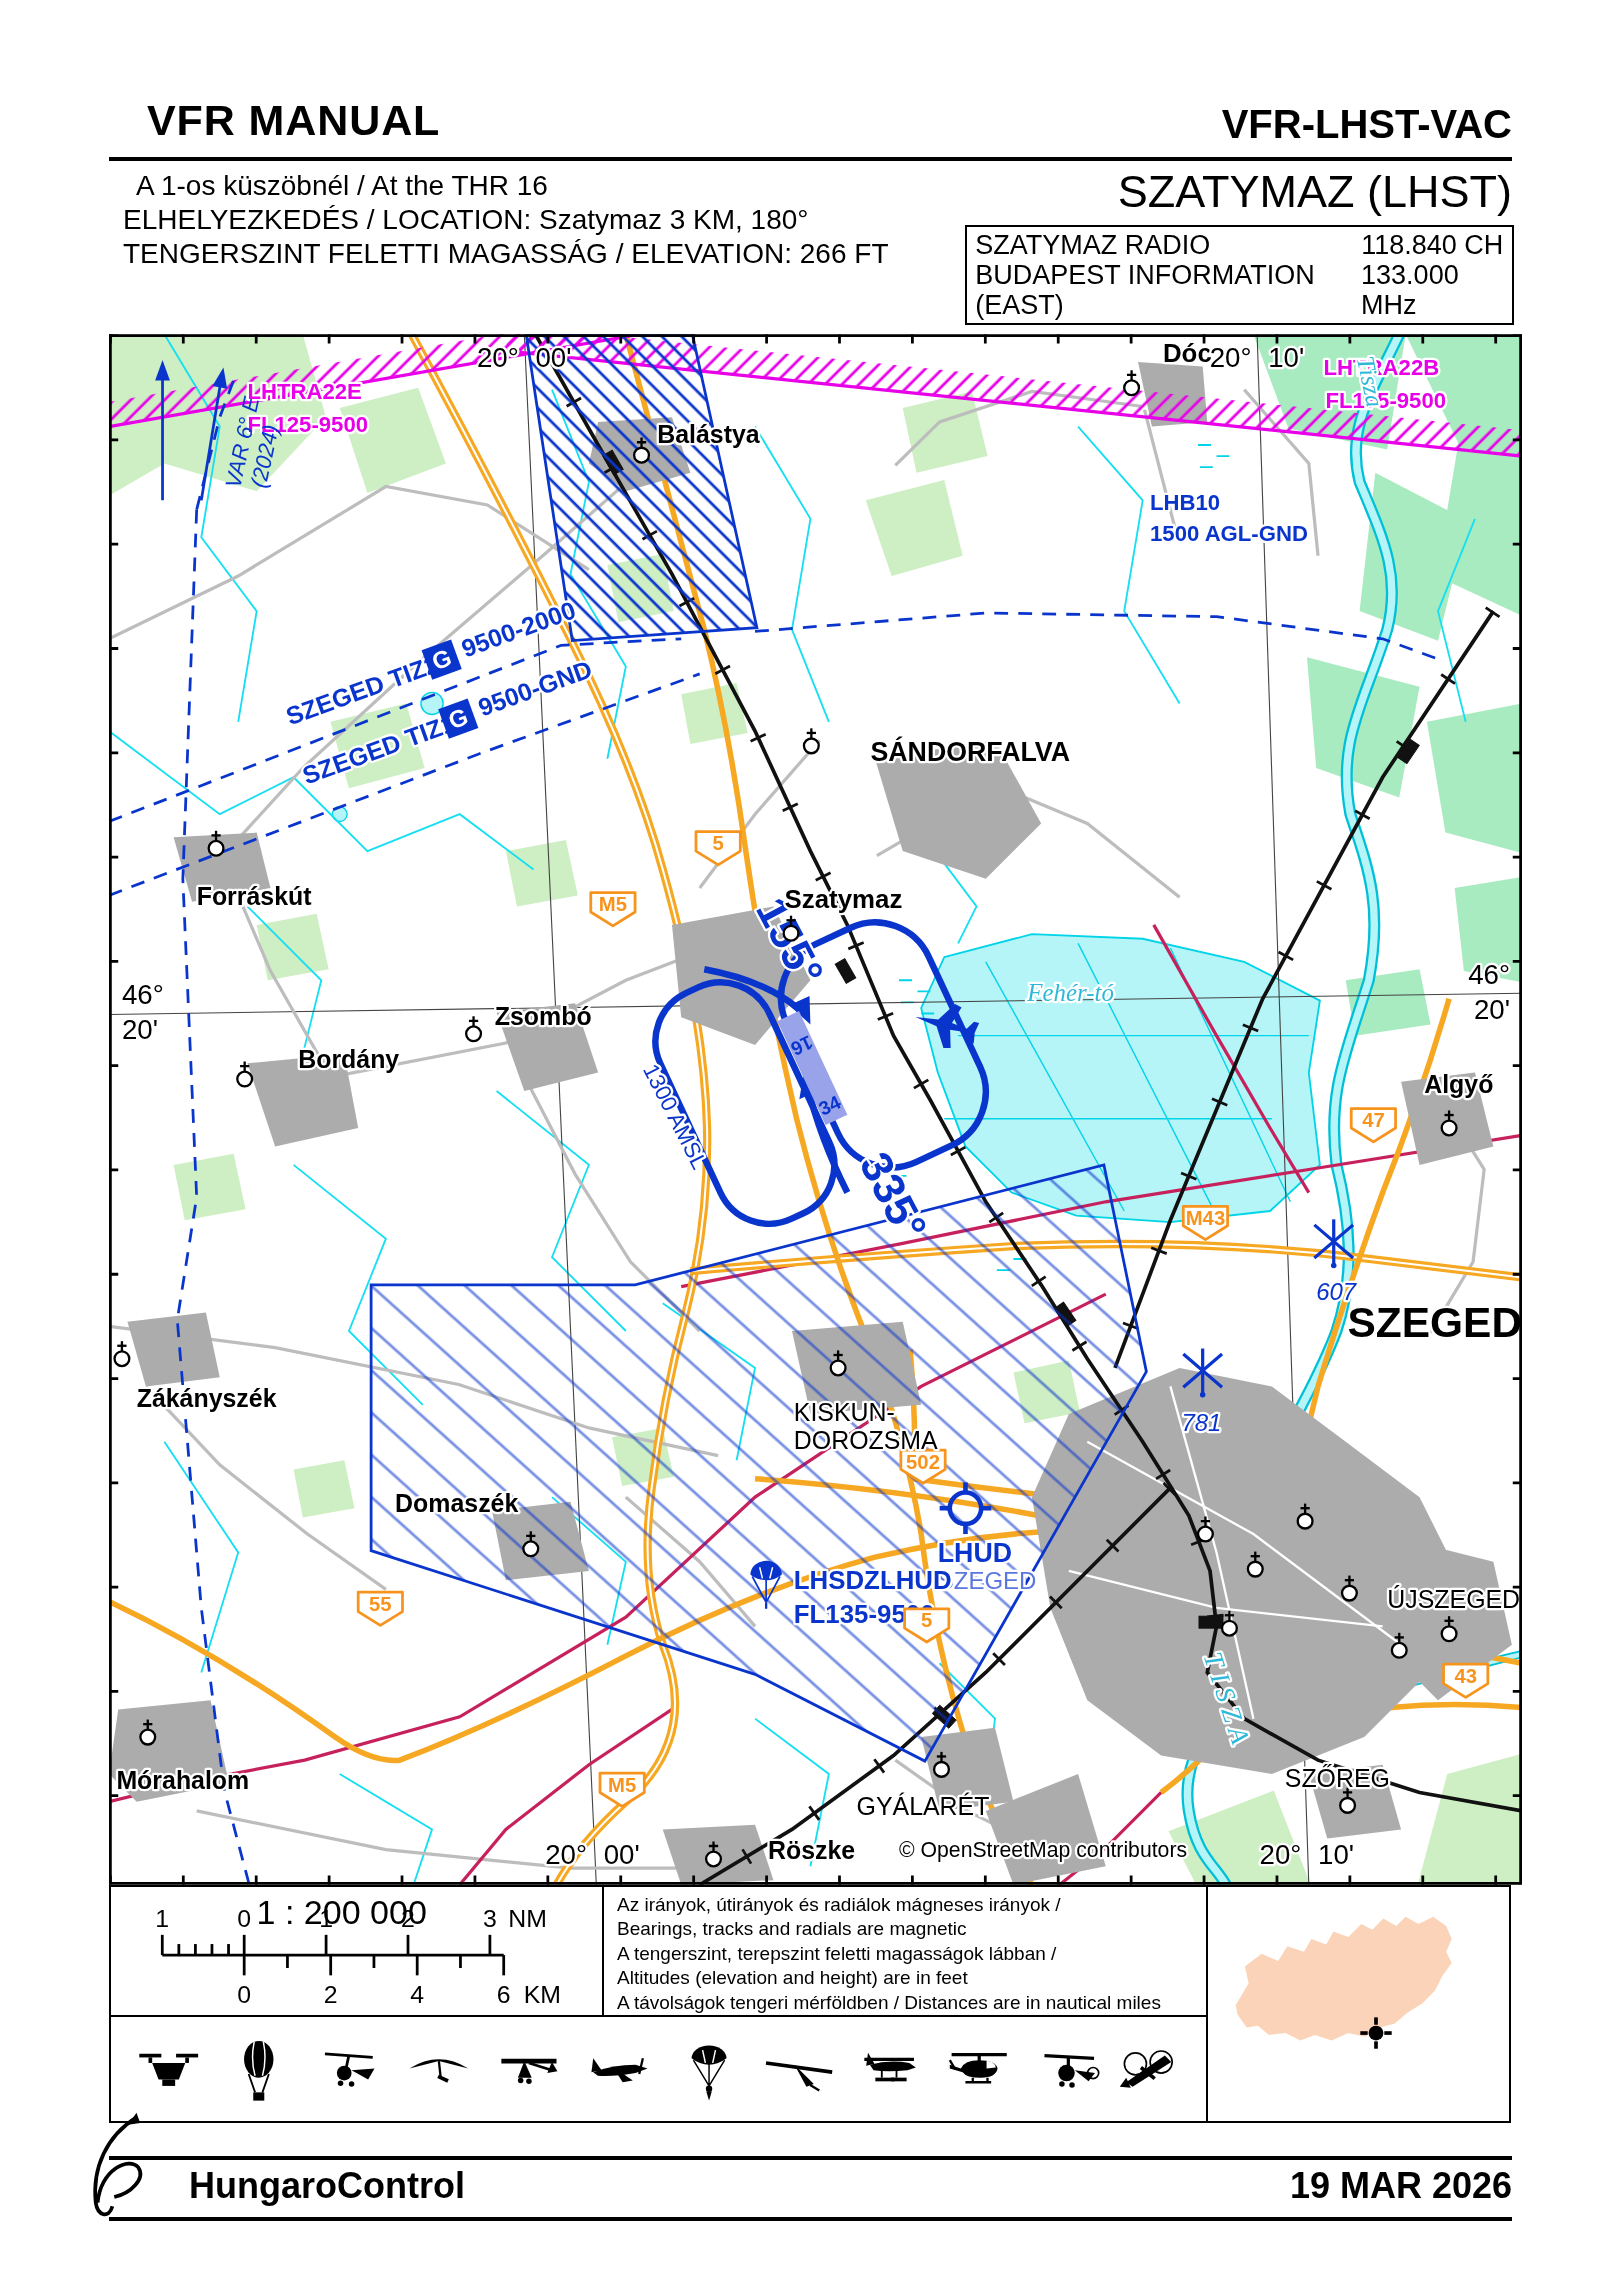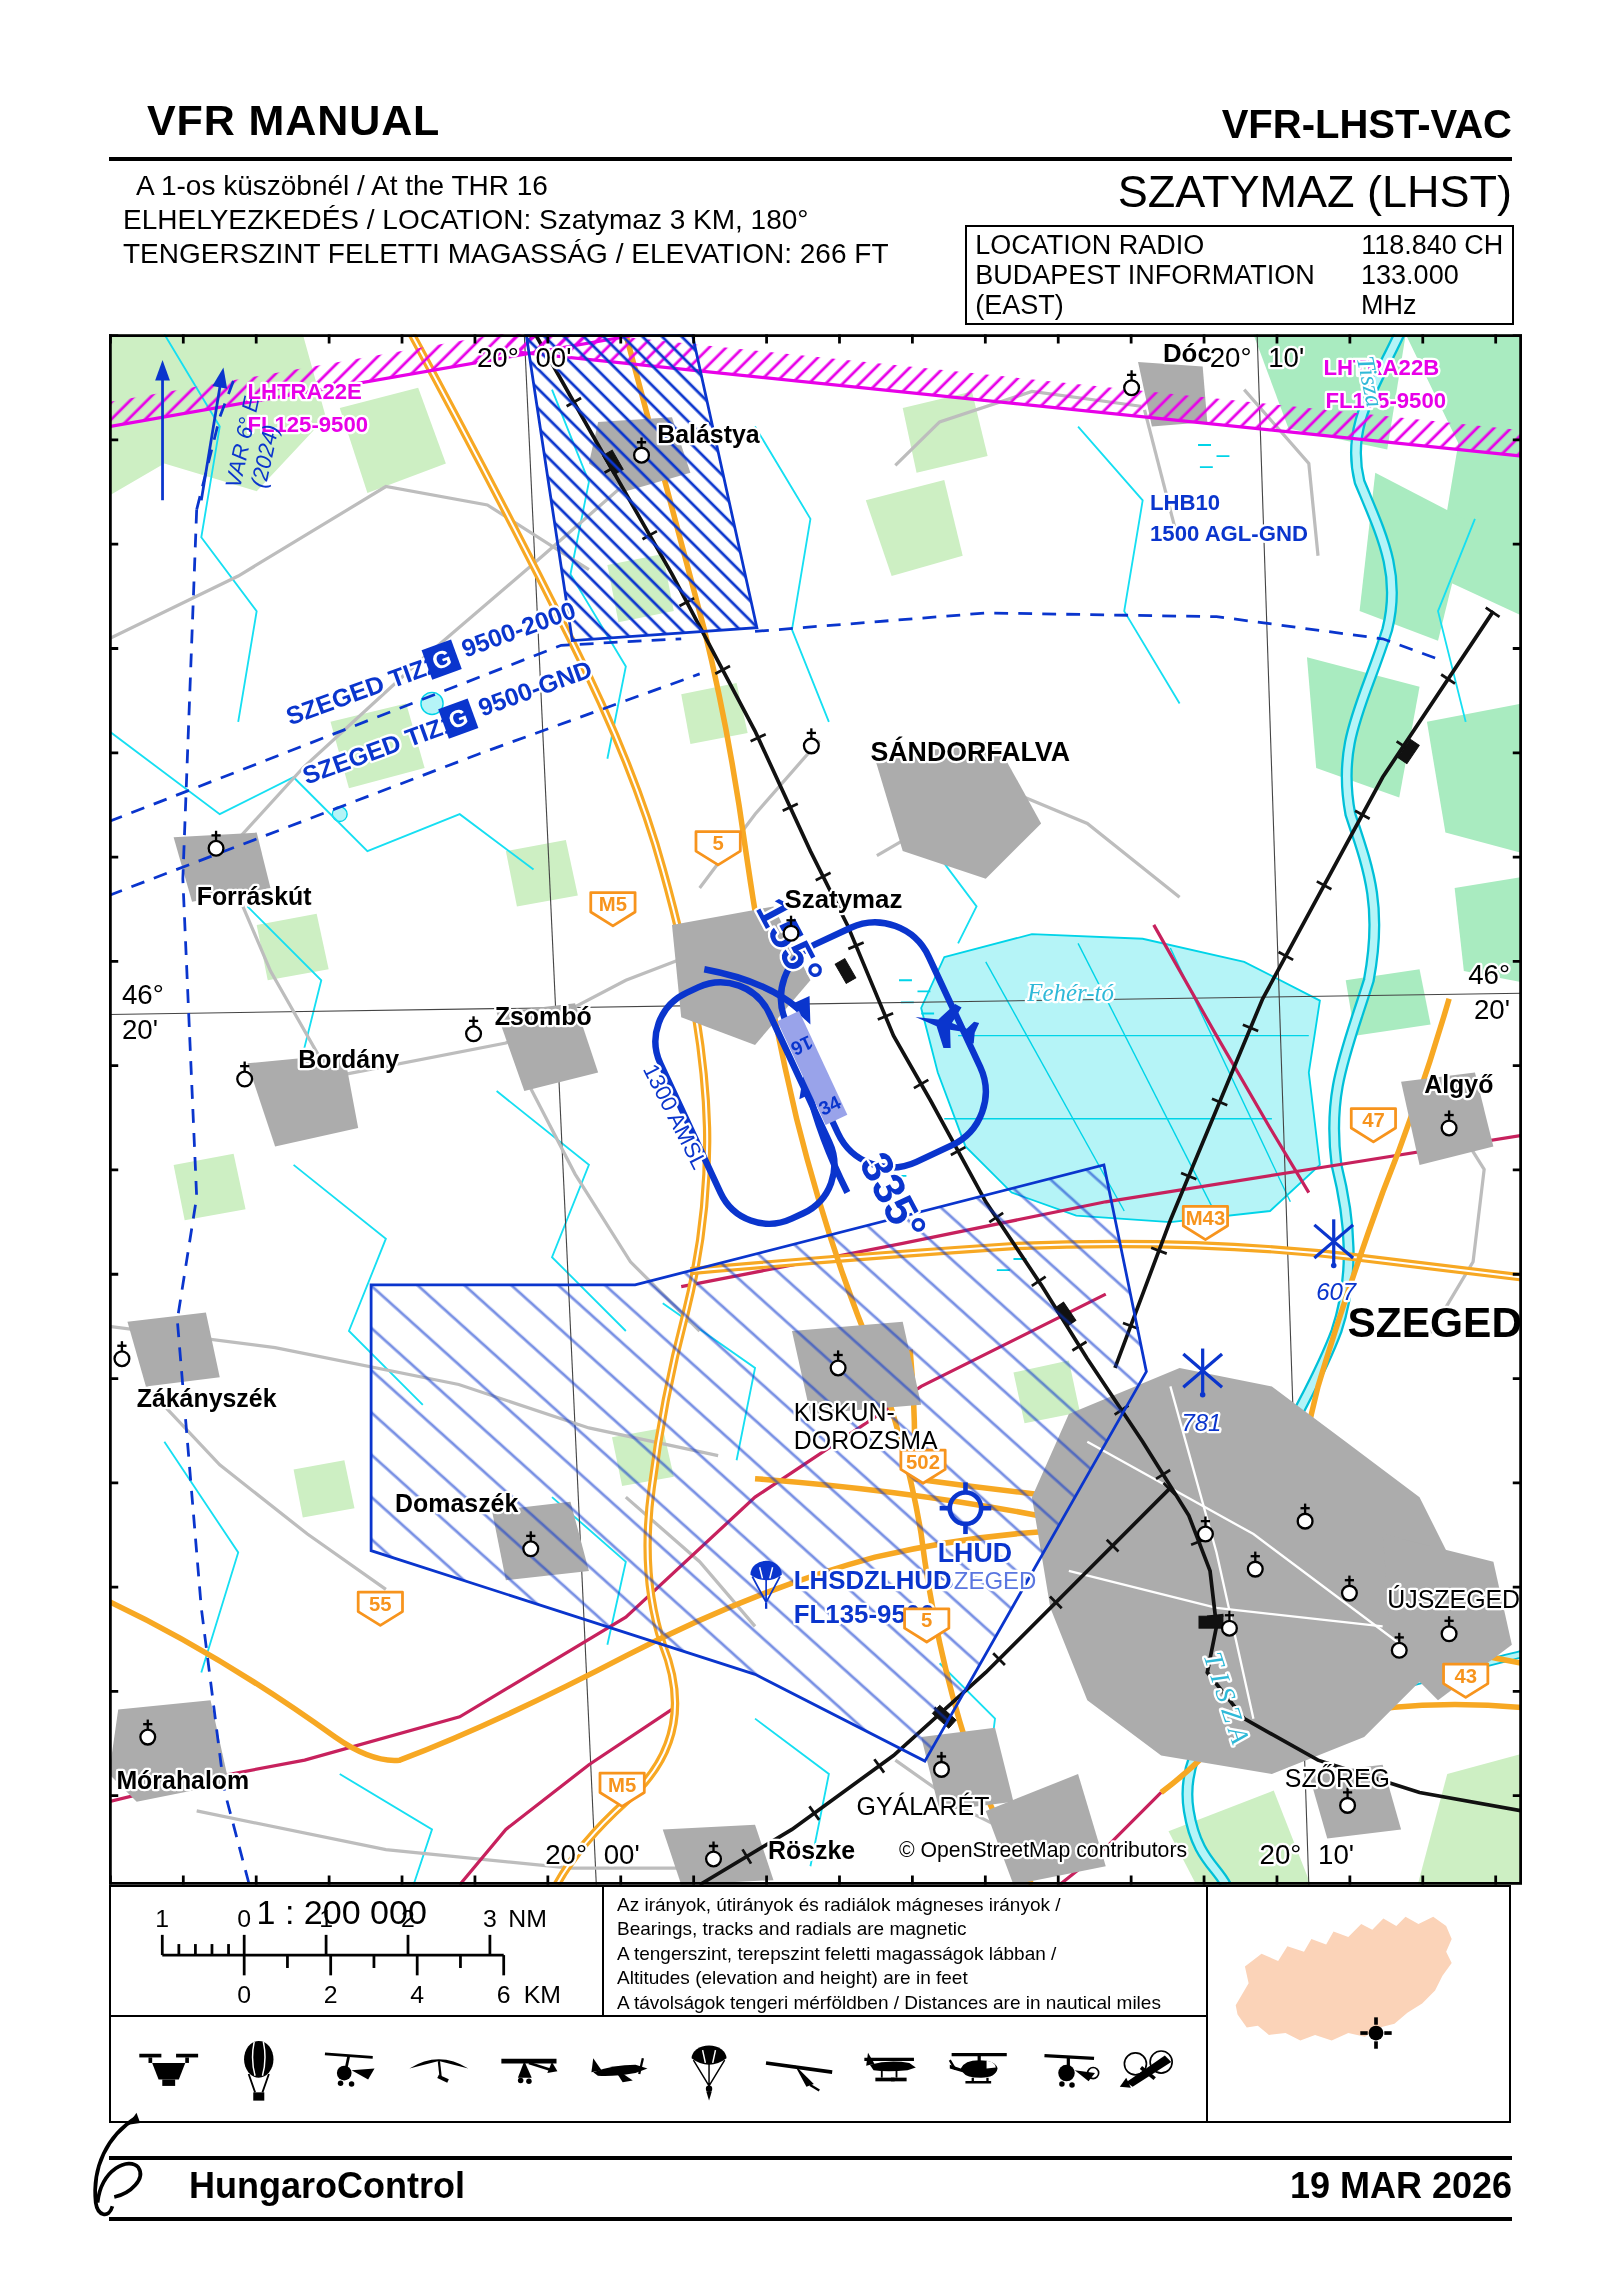--- a/index.html
+++ b/index.html
@@ -44,21 +44,21 @@
 <div class="abs" id="doc-code">VFR-LHST-VAC</div>
 <div class="abs" id="header-rule"></div>
 <div class="abs" id="info-block">
   <div class="ind">A 1-os küszöbnél / At the THR 16</div>
   <div>ELHELYEZKEDÉS / LOCATION: Szatymaz 3 KM, 180°</div>
   <div>TENGERSZINT FELETTI MAGASSÁG / ELEVATION: 266 FT</div>
 </div>
 <div class="abs" id="airport-title">SZATYMAZ (LHST)</div>
 <div class="abs" id="radio-box">
   <div class="radio-row">
-    <span>LOCATION RADIO</span>
+    <span>SZATYMAZ RADIO</span>
     <span>118.840 CH</span>
   </div>
   <div class="radio-row">
     <span>BUDAPEST INFORMATION (EAST)</span>
     <span>133.000 MHz</span>
   </div>
 </div>
 
 <svg class="abs" id="map-wrap" viewBox="0 0 1531 1680">
 <defs>

